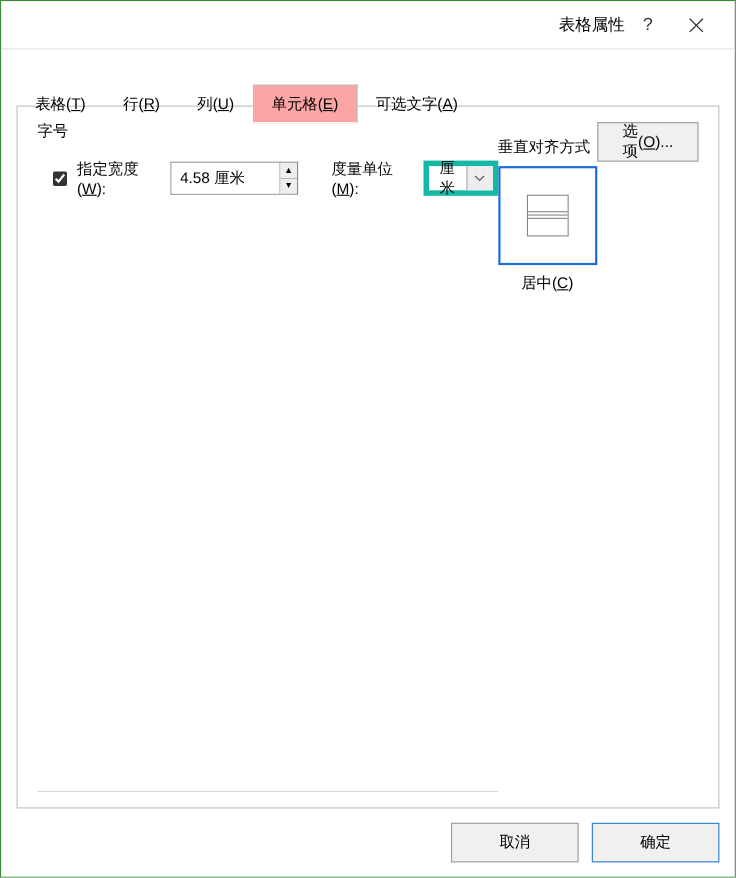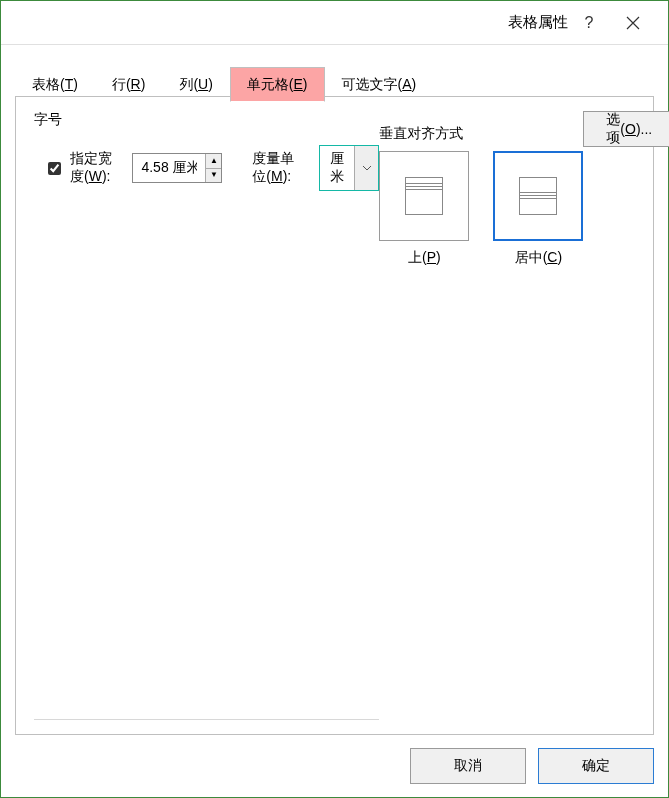--- a/index.html
+++ b/index.html
@@ -53,21 +53,21 @@
     gap: 0;
     margin-top: 6px;
   }
   .tab {
     padding: 8px 16px 7px 16px;
     font-size: 14px;
     cursor: pointer;
     border: 1px solid transparent;
     border-bottom: none;
     position: relative;
-    top: 6px;
+    top: 16px;
     background: transparent;
   }
   .tab.active {
     border-color: #bfbfbf;
     background: #fca5a5;
     border-bottom: 1px solid #fff;
   }
   .ul { text-decoration: underline; }
   .tab-content {
     border: 1px solid #bfbfbf;
@@ -135,22 +135,22 @@
     border-bottom: 1px solid #aaa;
     cursor: pointer;
   }
   .spinner .sp:last-child { border-bottom: none; }
   .unit-label {
     margin-left: 22px;
     font-size: 14px;
   }
   .select {
     flex: 1;
-    height: 46px;
-    border: 1px solid #14b8a6;
+    height: 32px;
+    border: 5px solid #14b8a6;
     display: flex;
     align-items: center;
     margin-left: 6px;
   }
   .select-val {
     flex:1;
     padding: 0 10px;
     font-size: 14px;
   }
   .select-btn {
@@ -286,30 +286,20 @@
                   <path d="M1 1 L5 5 L9 1" stroke="#555" fill="none" stroke-width="1"></path>
                 </svg>
             </div>
           </div>
         </div>
       </div>
 
       <div class="align-section">
         <div class="section-label">垂直对齐方式</div>
         <div class="align-options">
-          <div class="align-opt">
-            <div class="align-box">
-              <div class="align-icon" style="justify-content:flex-start;padding-top:5px">
-                <div class="lines"></div>
-                  <div class="lines"></div>
-                  <div class="lines"></div>
-              </div>
-            </div>
-            <div class="align-cap"><span>上</span>(<span class="ul">P</span>)</div>
-          </div>
           <div class="align-opt selected">
             <div class="align-box">
               <div class="align-icon" style="justify-content:center">
                 <div class="lines"></div>
                   <div class="lines"></div>
                   <div class="lines"></div>
               </div>
             </div>
             <div class="align-cap"><span>居中</span>(<span class="ul">C</span>)</div>
           </div>

